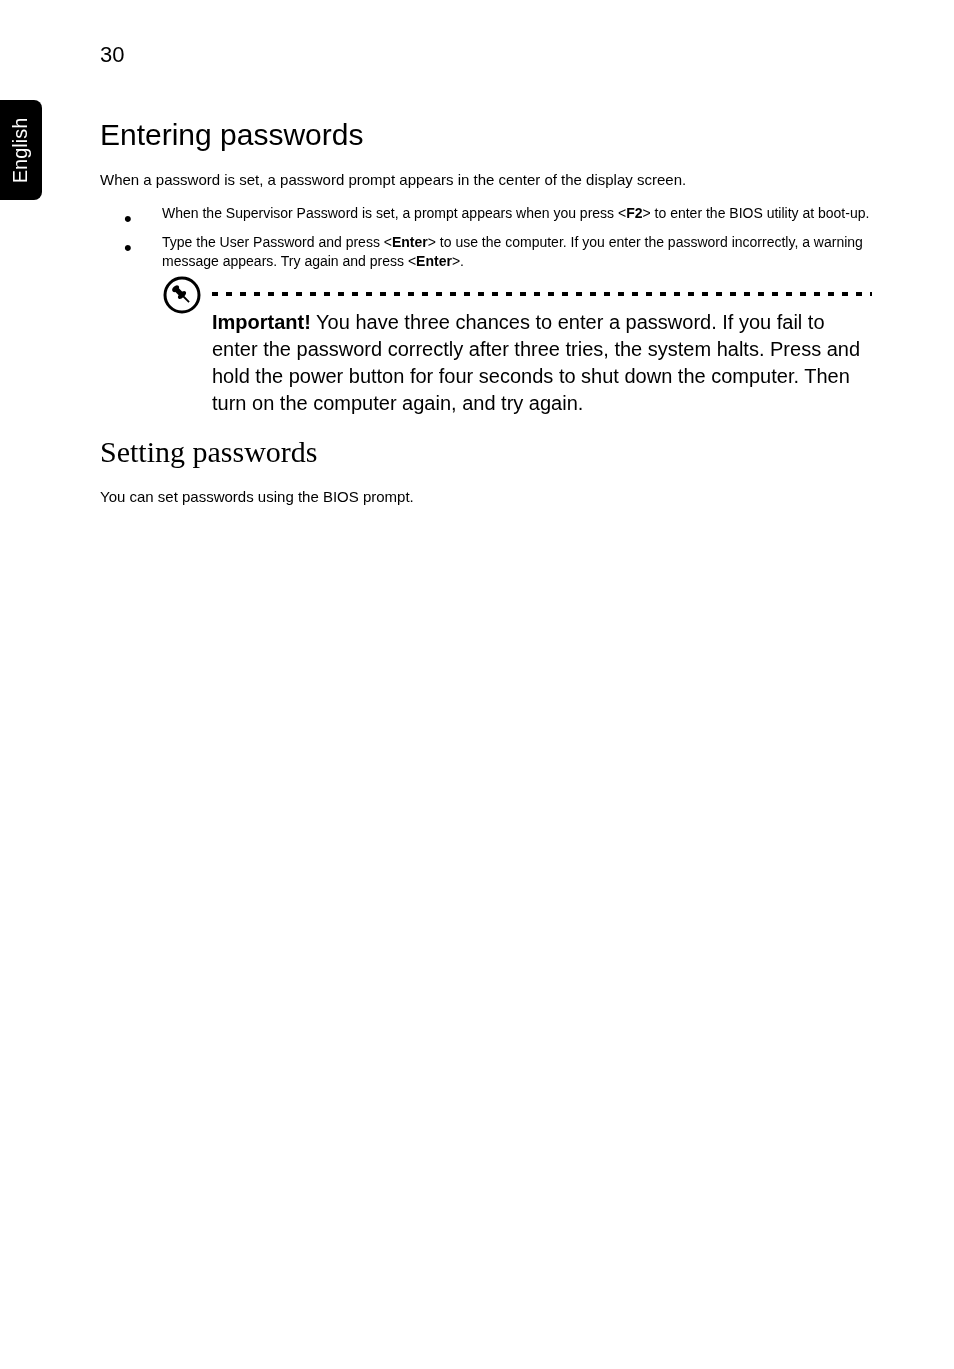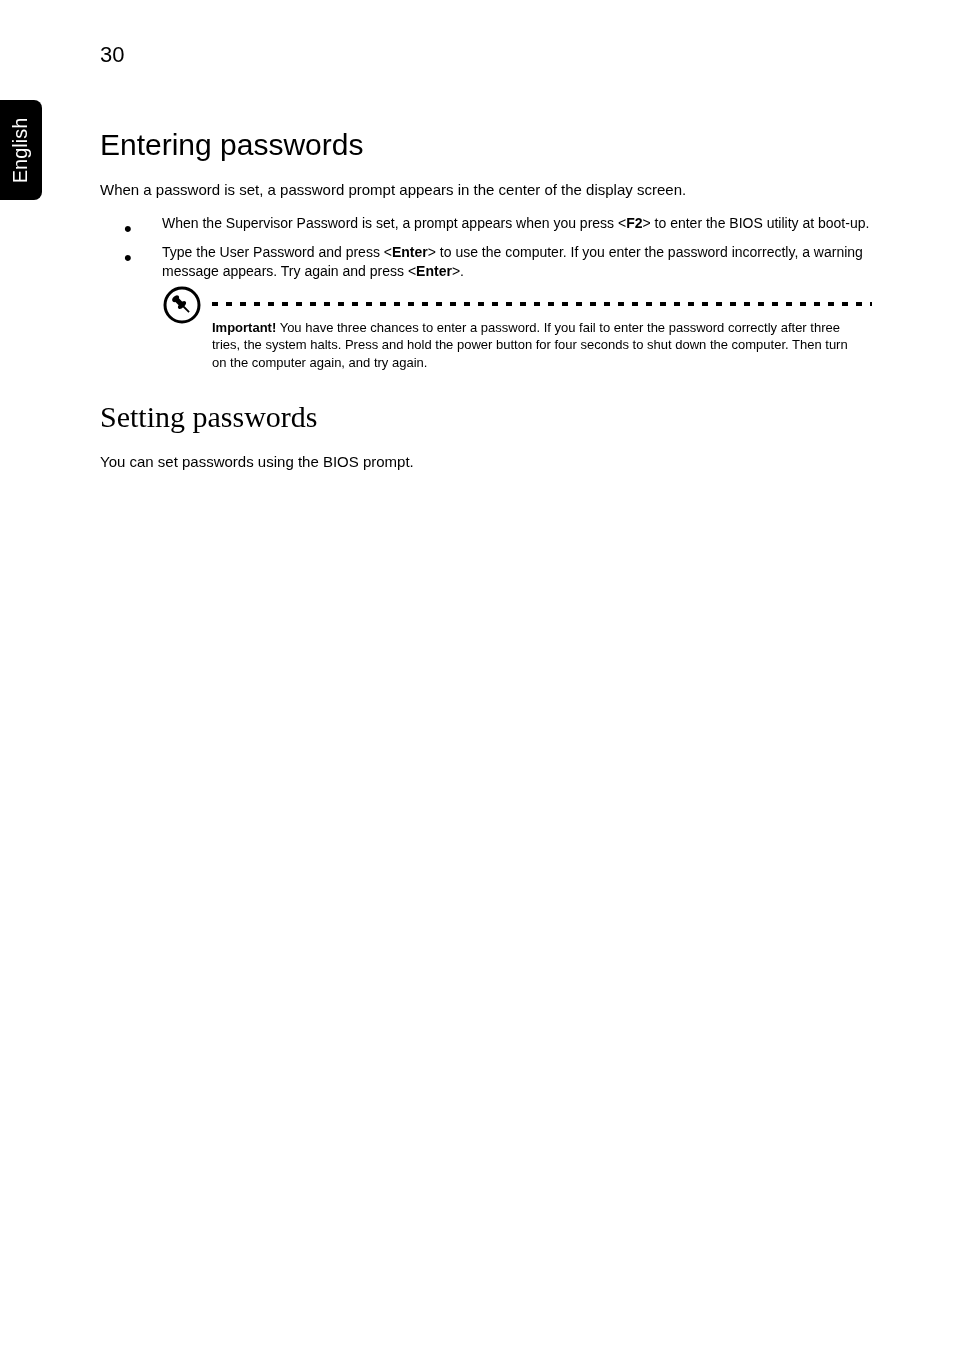--- a/index.html
+++ b/index.html
@@ -43,21 +43,21 @@
   .content {
     position: absolute;
     left: 100px;
     top: 100px;
     width: 770px;
   }
   h2.section-heading {
     font-size: 30px;
     font-weight: 400;
     margin-bottom: 18px;
-    margin-top: 28px;
+    margin-top: 18px;
   }
   p.intro {
     font-size: 15px;
     line-height: 1.35;
     margin-bottom: 14px;
   }
   ul.bullets {
     list-style: none;
     margin-left: 0;
     margin-bottom: 6px;
@@ -96,21 +96,21 @@
     margin-left: 50px;
     margin-bottom: 12px;
   }
   .note-dashes svg {
     width: 660px;
     height: 6px;
     display: block;
   }
   .note-text {
     margin-left: 50px;
-    font-size: 13px;
+    font-size: 20px;
     line-height: 1.35;
     padding-right: 8px;
   }
   .bold {
     font-weight: 700;
   }
   .second-heading {
     margin-top: 34px;
     font-family: Liberation Serif, serif;
   }

